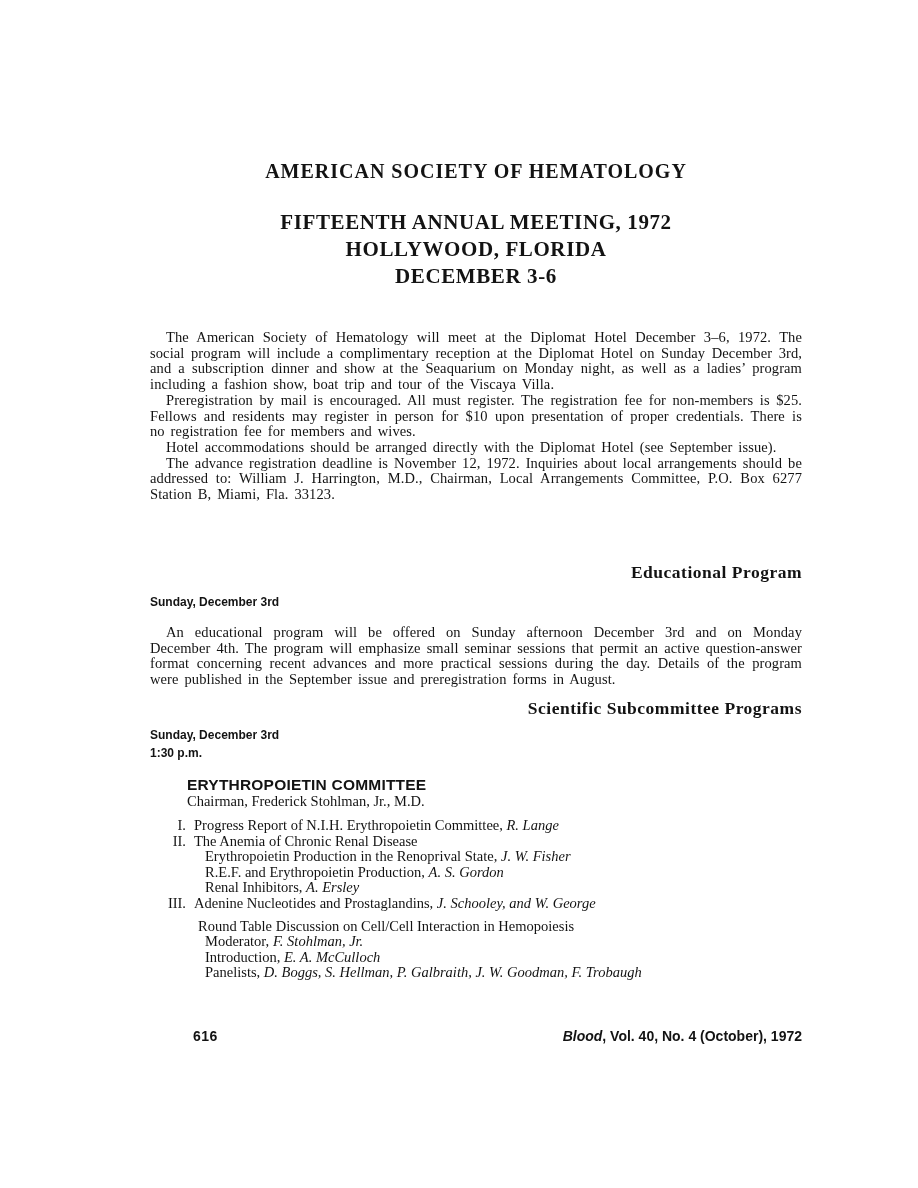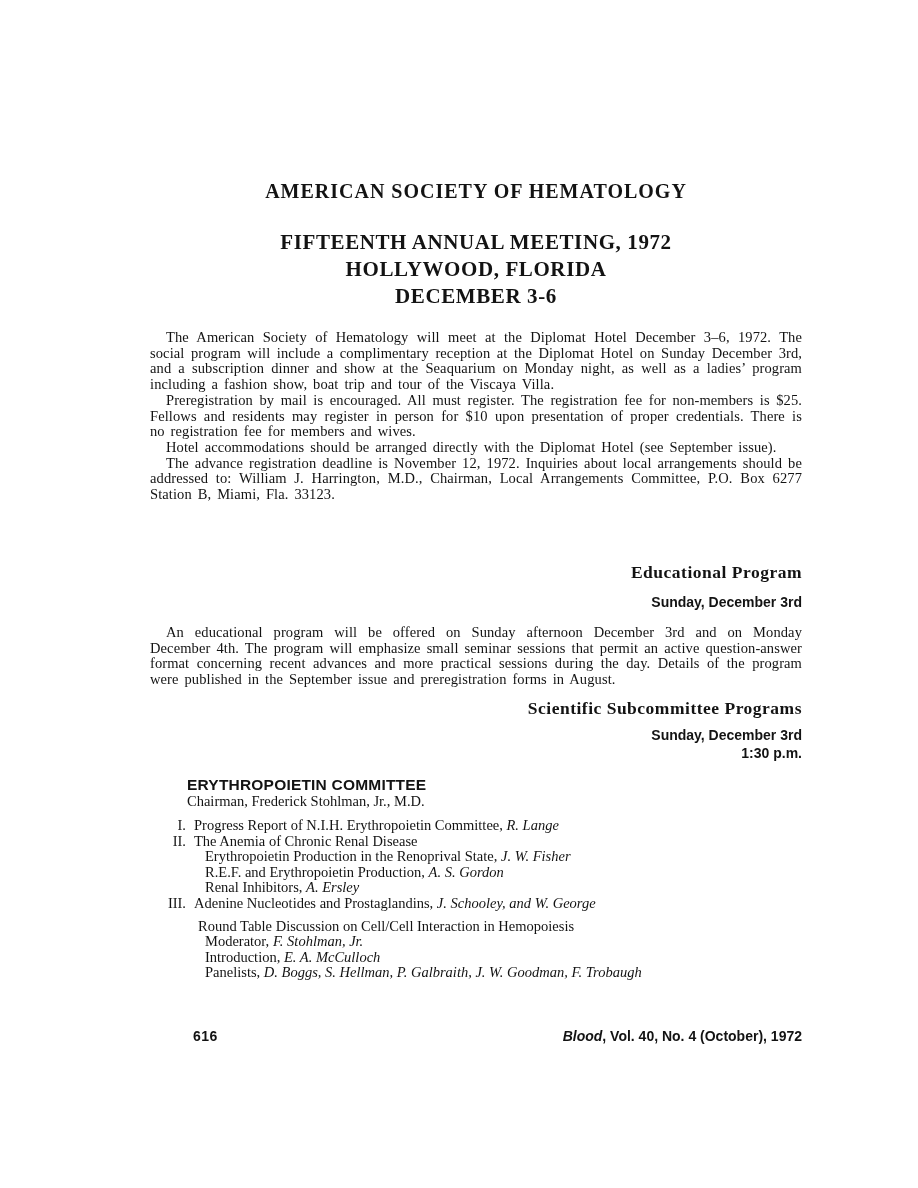--- a/index.html
+++ b/index.html
@@ -7,21 +7,21 @@
     width: 918px; height: 1188px;
     background: #ffffff;
     color: #131313;
     font-family: "Liberation Serif", serif;
     -webkit-font-smoothing: antialiased;
   }
   .page { position: relative; width: 918px; height: 1188px; overflow: hidden; background: #ffffff; }
   .column { position: absolute; left: 150px; width: 652px; }
 
   
-  .hdr { top: 180px; text-align: center; }
+  .hdr { top: 160px; text-align: center; }
   .society-title {
     font-size: 20px; font-weight: bold; letter-spacing: 1px; line-height: 22px;
   }
   .meeting-block { margin-top: 27px; }
   .meeting-block div {
     font-size: 21px; font-weight: bold; letter-spacing: 0.6px; line-height: 27px;
   }
 
   
   .intro { top: 330px; }
@@ -32,21 +32,21 @@
   }
 
   
   .edu { top: 561px; }
   .serif-heading {
     font-size: 17.5px; font-weight: bold; text-align: right;
     letter-spacing: 0.5px; line-height: 22px;
   }
   .sans-sub {
     font-family: "Liberation Sans", sans-serif;
-    font-size: 14px; font-weight: bold; text-align: right; line-height: 19px;
+    font-size: 12px; font-weight: bold; text-align: left; line-height: 19px;
   }
   .edu .sans-sub { margin-top: 10px; }
   .edu p.body-par { margin-top: 13px; }
 
   
   .sci { top: 697px; }
   .sci .sans-sub { margin-top: 7px; line-height: 18px; }
   .sci .time { margin-top: 0; }
   .committee {
     font-family: "Liberation Sans", sans-serif;

